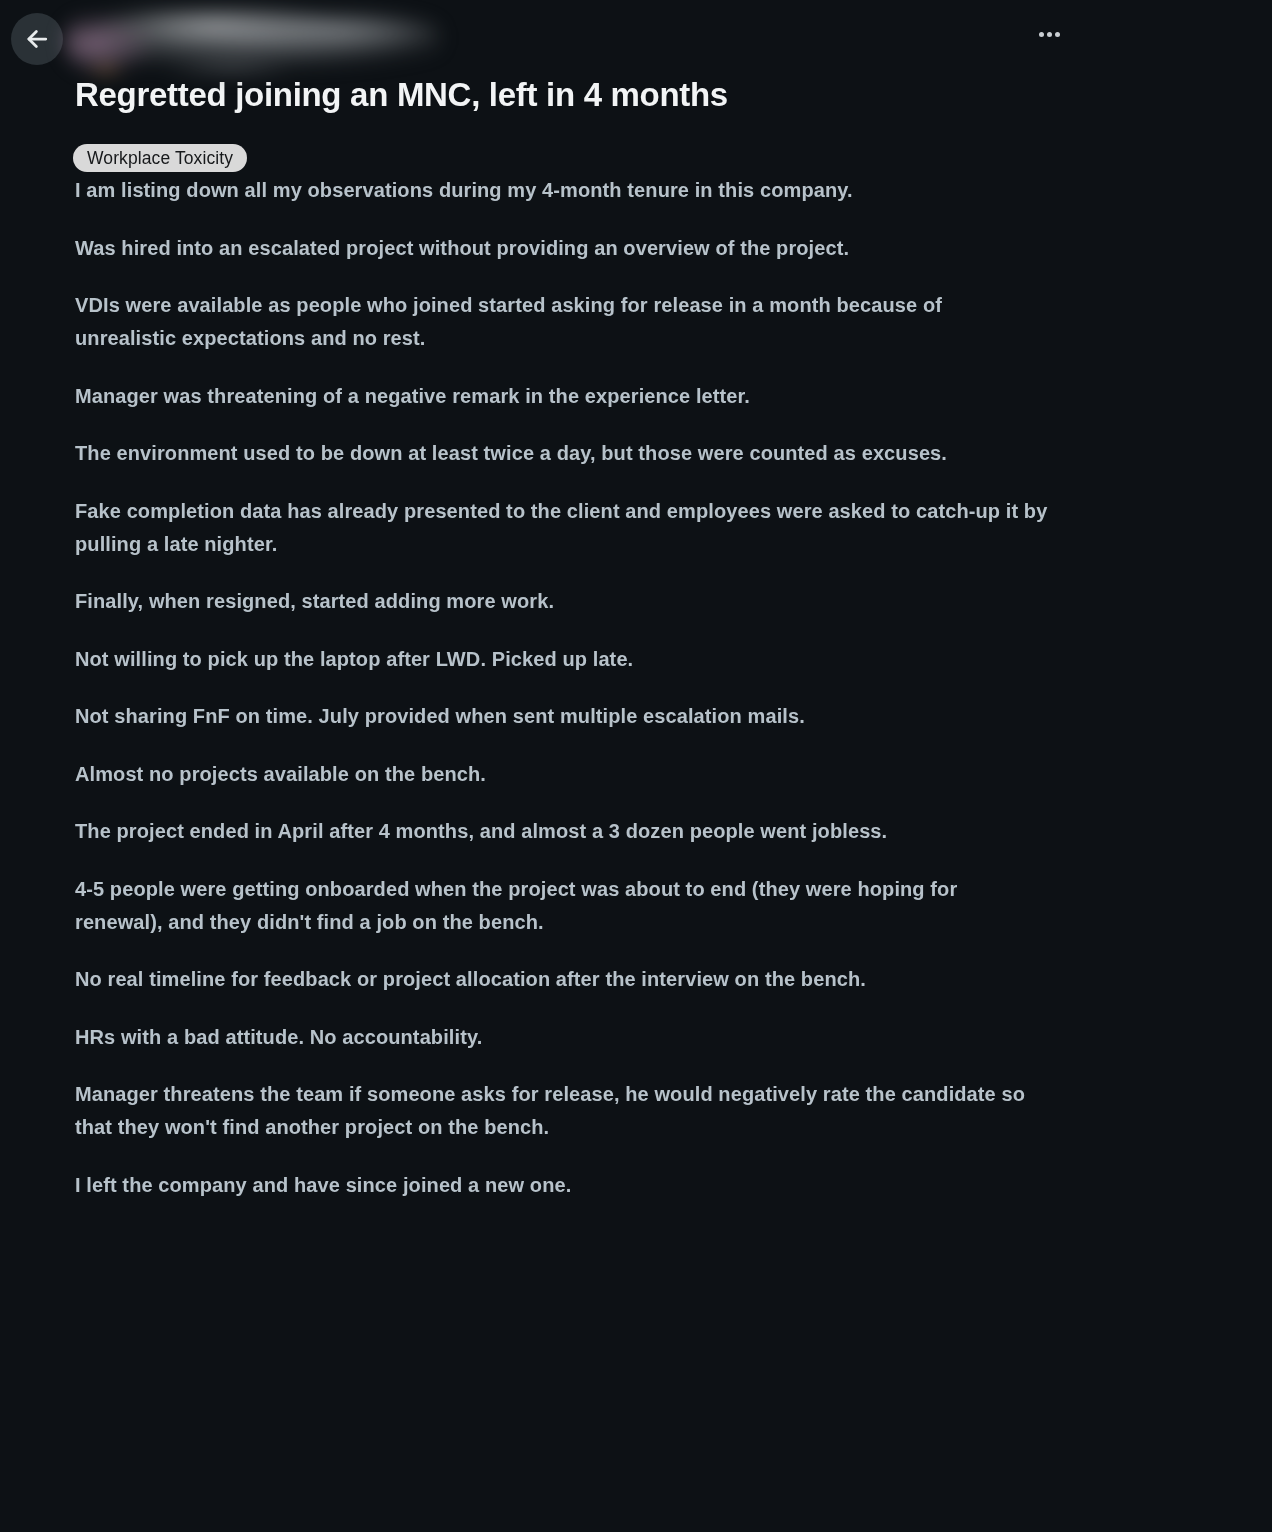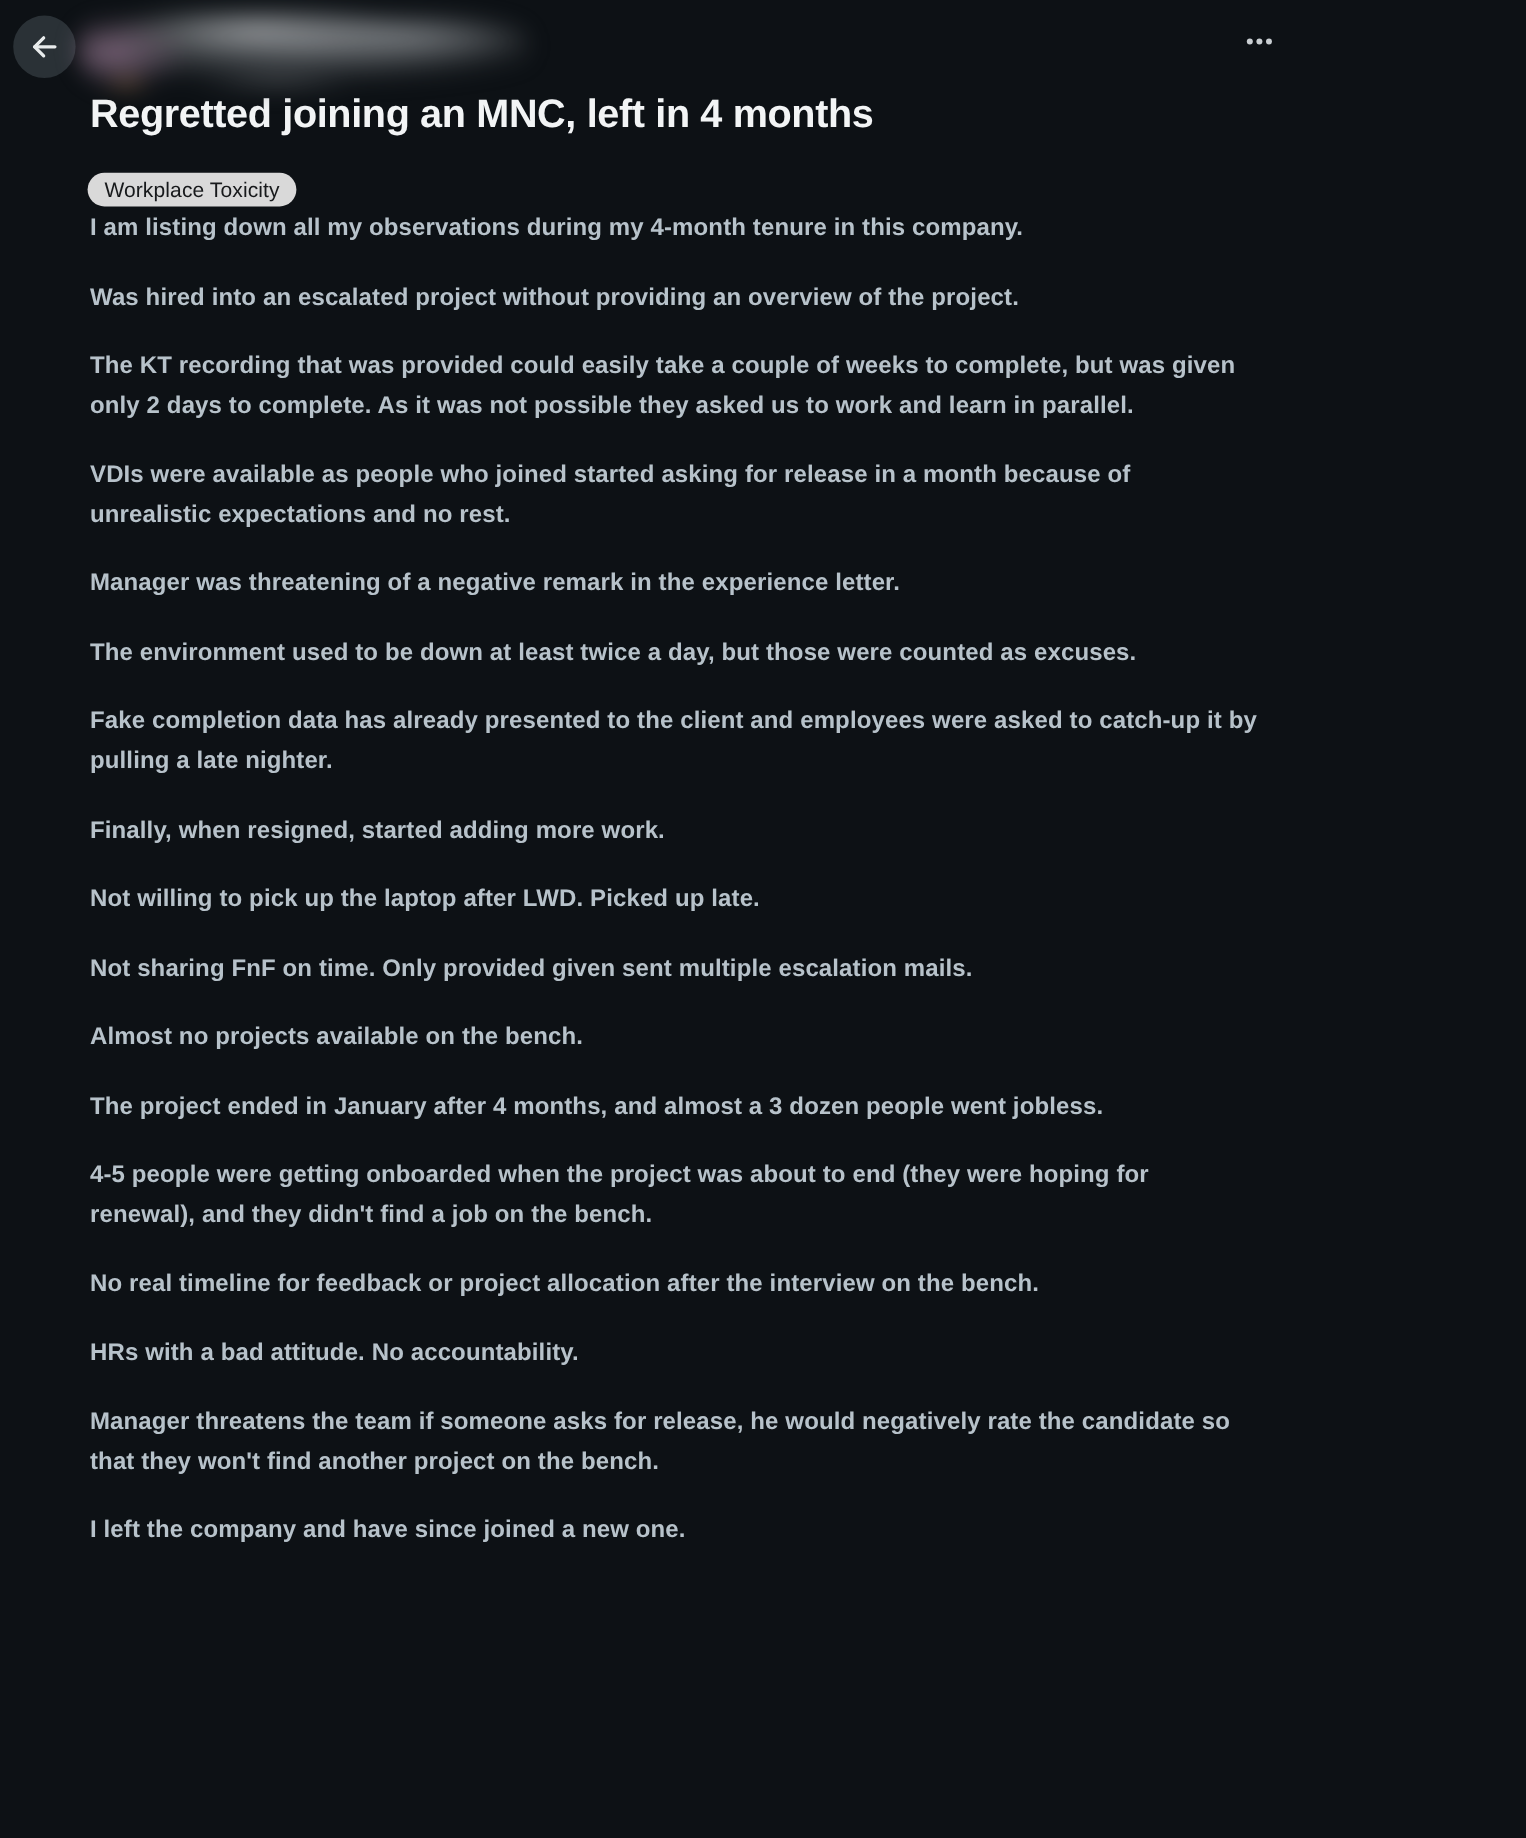--- a/index.html
+++ b/index.html
@@ -94,30 +94,29 @@
 
   <h1 class="title">Regretted joining an MNC, left in 4 months</h1>
 
   <div class="tag-row">
     <span class="tag">Workplace Toxicity</span>
   </div>
 
   <div class="content">
       <p>I am listing down all my observations during my 4-month tenure in this company.</p>
       <p>Was hired into an escalated project without providing an overview of the project.</p>
-      <p>The KT recording that was provided could easily take a couple of weeks to complete, but was given only 2 days to complete. As it was not possible they asked us to work and learn in parallel.</p>
       <p>VDIs were available as people who joined started asking for release in a month because of unrealistic expectations and no rest.</p>
       <p>Manager was threatening of a negative remark in the experience letter.</p>
       <p>The environment used to be down at least twice a day, but those were counted as excuses.</p>
       <p>Fake completion data has already presented to the client and employees were asked to catch-up it by pulling a late nighter.</p>
       <p>Finally, when resigned, started adding more work.</p>
       <p>Not willing to pick up the laptop after LWD. Picked up late.</p>
-      <p>Not sharing FnF on time. Only provided given sent multiple escalation mails.</p>
+      <p>Not sharing FnF on time. July provided when sent multiple escalation mails.</p>
       <p>Almost no projects available on the bench.</p>
-      <p>The project ended in January after 4 months, and almost a 3 dozen people went jobless.</p>
+      <p>The project ended in April after 4 months, and almost a 3 dozen people went jobless.</p>
       <p>4-5 people were getting onboarded when the project was about to end (they were hoping for renewal), and they didn't find a job on the bench.</p>
       <p>No real timeline for feedback or project allocation after the interview on the bench.</p>
       <p>HRs with a bad attitude. No accountability.</p>
       <p>Manager threatens the team if someone asks for release, he would negatively rate the candidate so that they won't find another project on the bench.</p>
       <p>I left the company and have since joined a new one.</p>
     </div>
 
 </div>
 
 </body></html>

